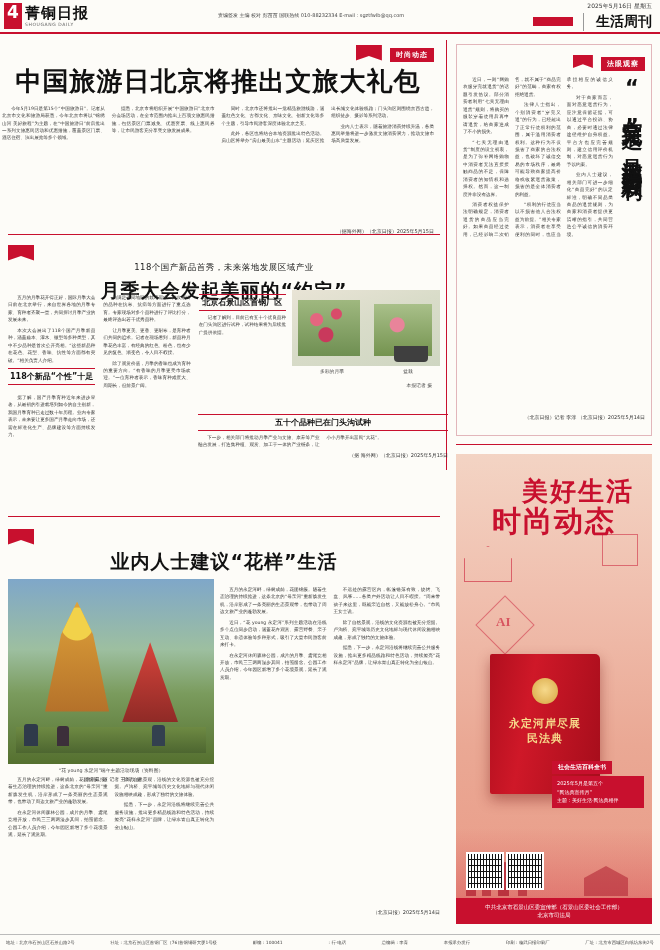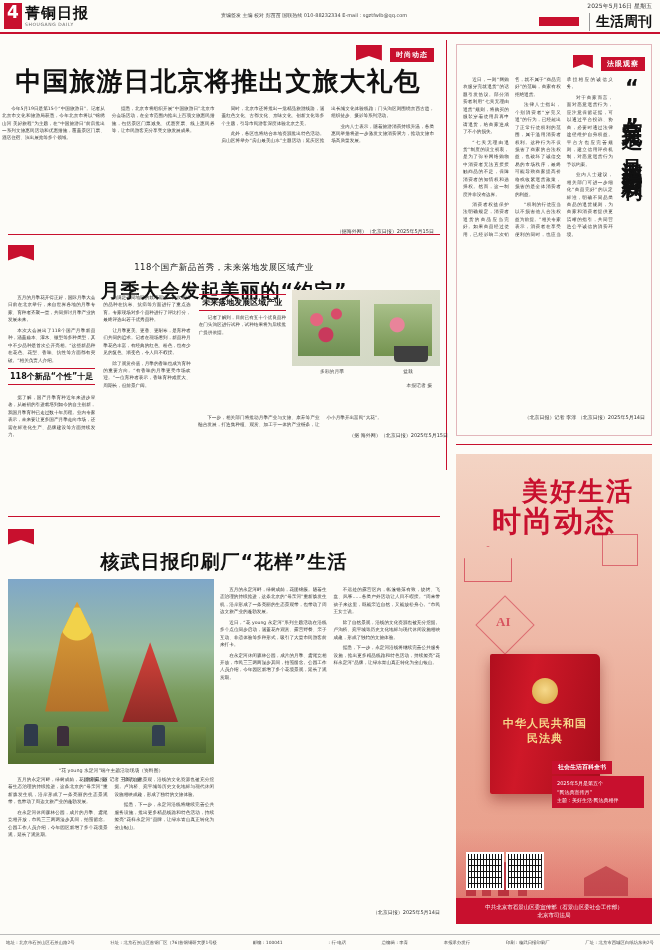--- a/index.html
+++ b/index.html
@@ -23,21 +23,21 @@
     width:18px;height:26px;background:#c8102e;color:#fff;
     font-size:17px;font-weight:bold;display:flex;align-items:flex-start;justify-content:center;
     line-height:1;padding-top:1px;box-sizing:border-box;
   }
   .logo-block{margin-left:3px;}
   .logo-cn{font-size:15px;font-weight:bold;letter-spacing:1px;color:#111;line-height:1;}
   .logo-en{font-size:4.5px;color:#666;letter-spacing:.6px;margin-top:1px;}
   .mast-mid{flex:1;text-align:center;font-size:5px;color:#444;line-height:1.5;padding:0 6px;}
   .mast-right{text-align:right;padding-right:4px;}
   .mast-date{font-size:6px;color:#333;margin-bottom:2px;}
-  .mast-section{font-size:14px;font-weight:bold;color:#111;border-left:1px solid #999;padding-left:6px;}
+  .mast-section{font-size:14px;font-weight:bold;color:#111;border-left:1px solid #999;padding-left:12px;}
   .mast-right-wrap{display:flex;align-items:center;gap:6px;}
   .redbar{display:inline-block;width:40px;height:9px;background:#c8102e;margin-right:4px;}
   
   .sheet{position:relative;width:660px;height:900px;}
   .col-rule{position:absolute;background:#c8102e;}
   .vrule{width:1px;}
   .hrule{height:1px;}
   .section-tag{
     display:inline-block;background:#c8102e;color:#fff;font-size:7px;
     padding:2px 6px;font-weight:bold;letter-spacing:1px;
@@ -166,40 +166,41 @@
         </div>
       </div>
       <div style="width:88px;">
         <div class="body-col">
           <p>为满足不同地区的栽培需求，此次展出的品种在抗寒、抗病等方面进行了重点选育。专家现场对多个品种进行了评比打分，最终评选出若干优秀品种。</p>
           <p>让月季更美、更香、更耐寒，是育种者们共同的追求。记者在现场看到，新品种月季花色丰富，有经典的红色、粉色，也有少见的复色、渐变色，令人目不暇接。</p>
           <p>除了观赏价值，月季的香味也成为育种的重要方向。“有香味的月季更受市场欢迎。”一位育种者表示，香味育种难度大、周期长，但前景广阔。</p>
         </div>
       </div>
       <div style="width:88px;">
-        <div class="subhead" style="margin:0 0 3px;text-align:center;border-top:1px solid #c8102e;border-bottom:1px solid #c8102e;padding:2px 0;">未来落地发展区域产业</div>
+        <div class="subhead" style="margin:0 0 3px;text-align:center;border-top:1px solid #c8102e;border-bottom:1px solid #c8102e;padding:2px 0;">北京石景山区首钢厂区</div>
         <div class="body-col">
           <p>记者了解到，目前已有五十个优良品种在门头沟区进行试种，试种结果将为后续推广提供依据。</p>
         </div>
       </div>
     </div>
 
     <div style="position:absolute;left:190px;top:172px;width:250px;">
+      <div class="subhead" style="text-align:center;border-top:1px solid #c8102e;border-bottom:1px solid #c8102e;padding:2px 0;margin-bottom:3px;">五十个品种已在门头沟试种</div>
       <div class="body-col" style="column-count:2;">
         <p>下一步，相关部门将推动月季产业与文旅、康养等产业融合发展，打造集种植、观赏、加工于一体的产业链条，让小小月季开出富民“大花”。</p>
       </div>
       <div class="byline">（据 海外网）（北京日报）2025年5月15日</div>
     </div>
   </div>
 
   <div style="position:absolute;left:8px;top:492px;width:432px;">
     <div style="text-align:left;">
       <span class="flagicon"></span>
     </div>
-    <div class="headline h2" style="margin-top:5px;text-align:center;">核武日报印刷厂“花样”生活</div>
+    <div class="headline h2" style="margin-top:5px;text-align:center;">业内人士建议“花样”生活</div>
 
     <div class="photo photo-fest" style="margin-top:7px;width:206px;height:185px;">
       <div style="position:absolute;left:18%;top:12%;width:64px;height:110px;background:radial-gradient(circle at 50% 20%,#f2d24a 0 16px,transparent 17px),linear-gradient(180deg,#e0a33a,#b4712a);clip-path:polygon(50% 0,75% 30%,100% 100%,0 100%,25% 30%);"></div>
       <div style="position:absolute;left:52%;top:34%;width:70px;height:80px;background:linear-gradient(180deg,#d8453c,#8f2a26);clip-path:polygon(10% 100%,50% 0,90% 100%);"></div>
       <div style="position:absolute;left:4%;bottom:6%;width:92%;height:26px;background:linear-gradient(180deg,#6e8a43,#4d6630);"></div>
       <div style="position:absolute;left:8%;bottom:10%;width:14px;height:22px;background:#2f3a4a;border-radius:3px 3px 0 0;"></div>
       <div style="position:absolute;left:24%;bottom:10%;width:12px;height:20px;background:#3c2f3a;border-radius:3px 3px 0 0;"></div>
       <div style="position:absolute;left:70%;bottom:10%;width:13px;height:21px;background:#33404f;border-radius:3px 3px 0 0;"></div>
     </div>
     <div class="caption" style="width:206px;margin-top:3px;">“花 young 永定河”端午主题活动现场（资料图）</div>
@@ -247,21 +248,21 @@
     <div style="position:absolute;left:8px;top:92px;width:46px;height:34px;border:1px solid rgba(200,16,46,.55);clip-path:polygon(50% 0,100% 35%,100% 100%,0 100%,0 35%);"></div>
     <div style="position:absolute;right:14px;top:80px;width:34px;height:30px;border:1px solid rgba(200,16,46,.5);"></div>
     <div style="position:absolute;left:28px;top:150px;width:40px;height:40px;border:1px solid rgba(200,16,46,.45);transform:rotate(45deg);"></div>
     <div style="position:absolute;left:40px;top:160px;font-size:13px;color:rgba(200,16,46,.6);font-weight:bold;font-family:Liberation Serif, serif;">AI</div>
 
     <div class="ad-title1" style="position:absolute;left:0;top:20px;width:100%;">美好生活</div>
     <div class="ad-title2" style="position:absolute;left:0;top:48px;width:100%;">时尚动态</div>
 
     <div class="book" style="left:34px;top:200px;width:110px;height:140px;">
       <div class="emblem" style="margin-top:24px;"></div>
-      <div class="book-title" style="margin-top:12px;white-space:pre-line;">中华人民共和国
+      <div class="book-title" style="margin-top:12px;white-space:pre-line;">永定河岸尽展
 民法典</div>
     </div>
 
     <div style="position:absolute;left:96px;top:300px;width:92px;">
       <span class="redchip">社会生活百科全书</span>
       <div style="background:#c8102e;color:#fff;font-size:5px;line-height:1.7;padding:3px 5px;margin-top:2px;">
         <div>2025年5月是第五个</div>
         <div>“民法典宣传月”</div>
         <div>主题：美好生活·民法典相伴</div>
       </div>

